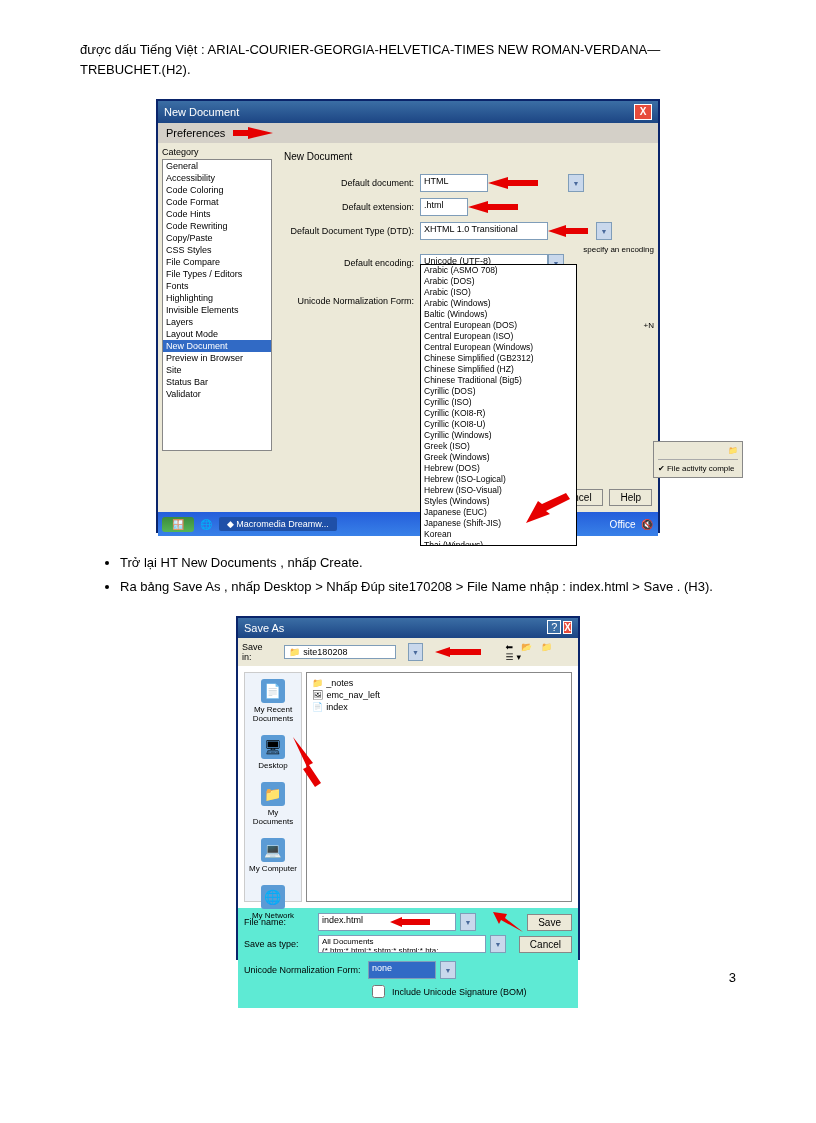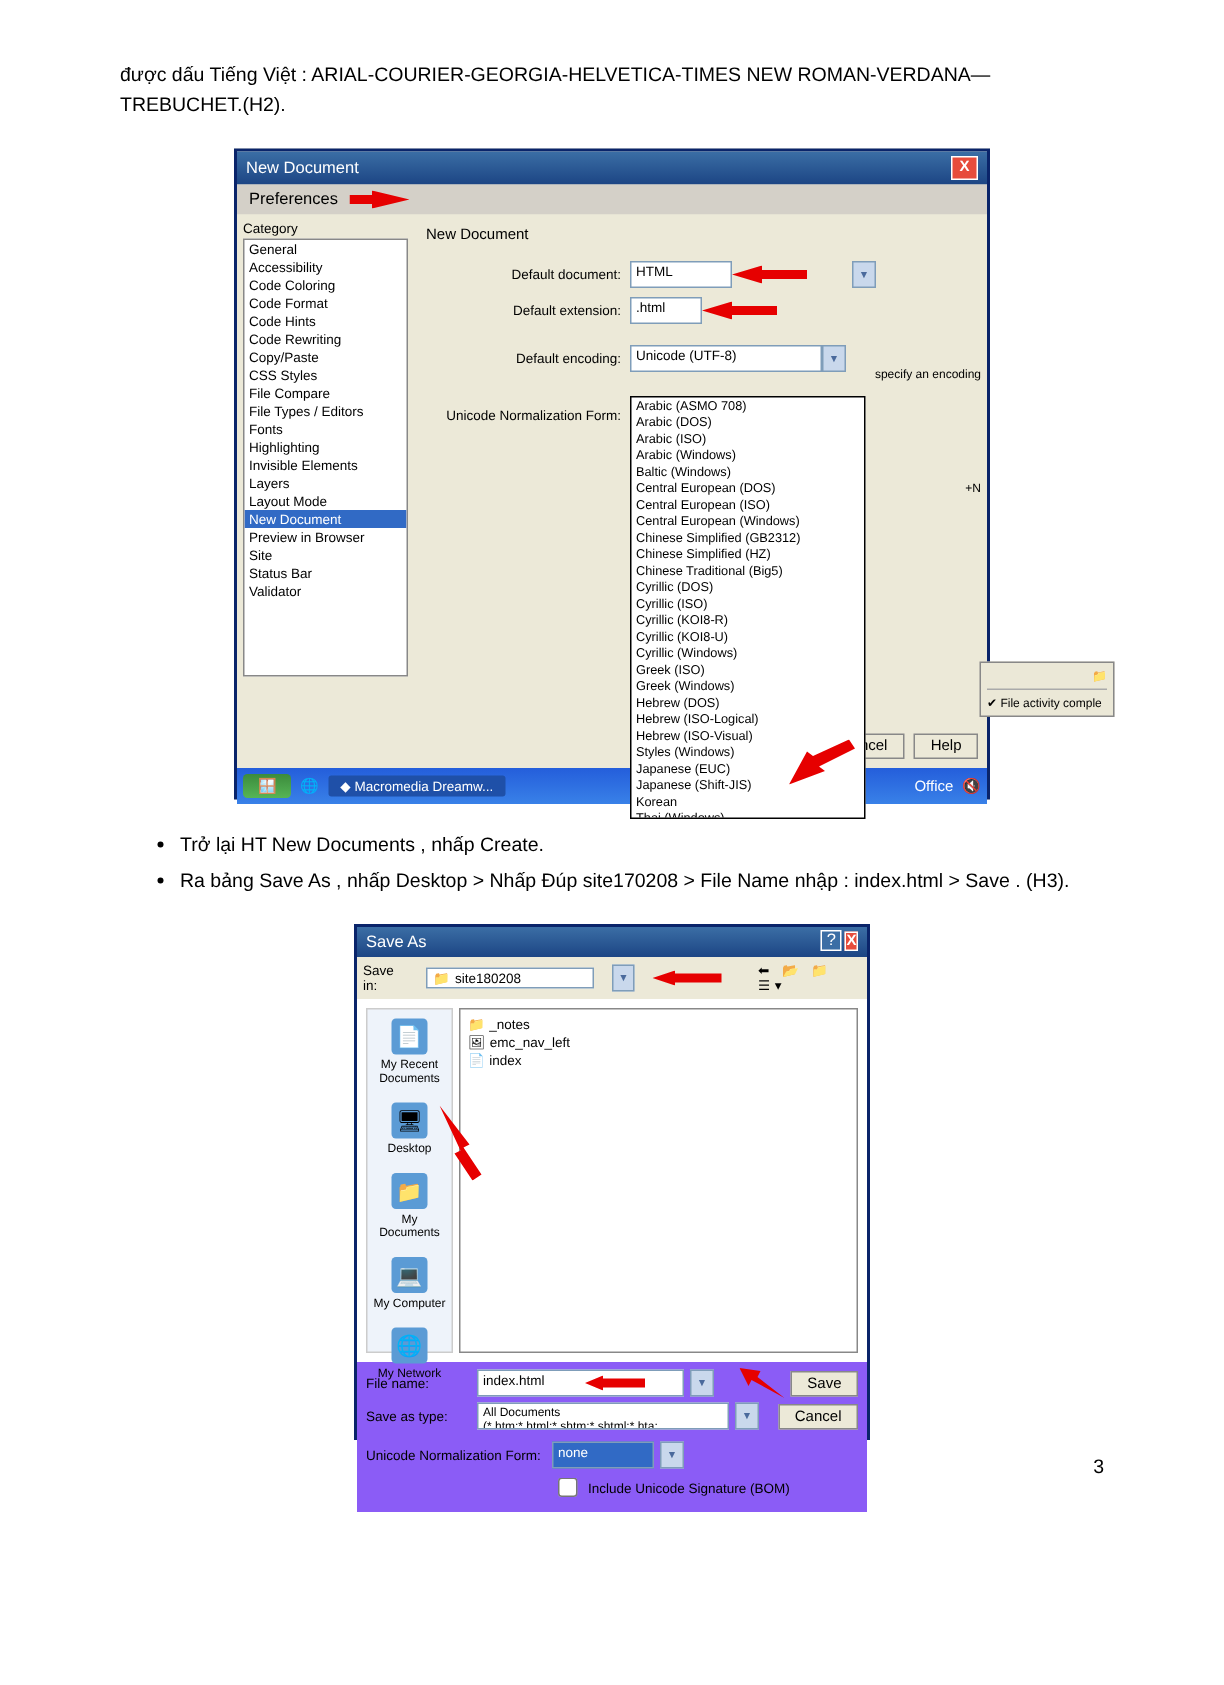--- a/index.html
+++ b/index.html
@@ -32,21 +32,21 @@
 .bullet-list{margin:20px 0;padding-left:40px}
 .bullet-list li{margin-bottom:4px;line-height:1.5}
 .saveas-window{width:340px;height:340px}
 .saveas-body{background:#fff;padding:6px;display:flex;height:230px}
 .places-bar{width:56px;background:#eef3fa;border:1px solid #ccc;display:flex;flex-direction:column;align-items:center;font-size:8px;text-align:center}
 .place-item{padding:6px 2px}
 .place-icon{width:24px;height:24px;margin:0 auto 2px;background:#5b9bd5;border-radius:3px;display:flex;align-items:center;justify-content:center;font-size:14px}
 .file-area{flex:1;background:#fff;border:1px solid #888;margin-left:4px;padding:4px;font-size:9px}
 .file-item{padding:1px;display:flex;align-items:center;gap:3px}
 .savein-row{background:#ece9d8;padding:4px;display:flex;align-items:center;gap:12px;font-size:9px}
-.bottom-rows{background:#8b5cf6;padding:4px 6px;font-size:9px}
+.bottom-rows{background:#5eead4;padding:4px 6px;font-size:9px}
 .bottom-row{display:flex;align-items:center;margin-bottom:3px;gap:4px}
 .bottom-label{width:70px}
 .page-num{text-align:right;margin-top:10px;font-size:13px}
 .side-panel{position:absolute;right:-85px;top:340px;width:80px;background:#ebe8d7;border:1px solid #888;font-size:8px;padding:4px}
 </style>
 </head>
 <body>
 
 <div class="top-text">được dấu Tiếng Việt : ARIAL-COURIER-GEORGIA-HELVETICA-TIMES NEW ROMAN-VERDANA—TREBUCHET.(H2).</div>
 
@@ -96,20 +96,28 @@
             <polygon points="0,6 20,0 20,3 50,3 50,9 20,9 20,12" fill="#e60000"></polygon>
           </svg>
         <span class="dropdown-arrow" style="margin-left:30px">▼</span>
       </div>
       <div class="setting-row">
         <div class="setting-label">Default extension:</div>
         <div class="setting-input" style="width:40px">.html</div>
         <svg width="50" height="12">
             <polygon points="0,6 20,0 20,3 50,3 50,9 20,9 20,12" fill="#e60000"></polygon>
           </svg>
+      </div>
+      <div class="setting-row">
+        <div class="setting-label">Default Document Type (DTD):</div>
+        <div class="setting-input" style="width:120px">XHTML 1.0 Transitional</div>
+        <svg width="40" height="12">
+            <polygon points="0,6 18,0 18,3 40,3 40,9 18,9 18,12" fill="#e60000"></polygon>
+          </svg>
+        <span class="dropdown-arrow" style="margin-left:8px">▼</span>
       </div>
       <div class="setting-row" style="margin-top:14px">
         <div class="setting-label">Default encoding:</div>
         <div class="setting-input" style="width:120px">Unicode (UTF-8)</div>
         <span class="dropdown-arrow">▼</span>
       </div>
       <div class="setting-row" style="margin-top:24px">
         <div class="setting-label">Unicode Normalization Form:</div>
       </div>
       <div style="position:absolute;right:4px;top:102px;font-size:8px">specify an encoding</div>

